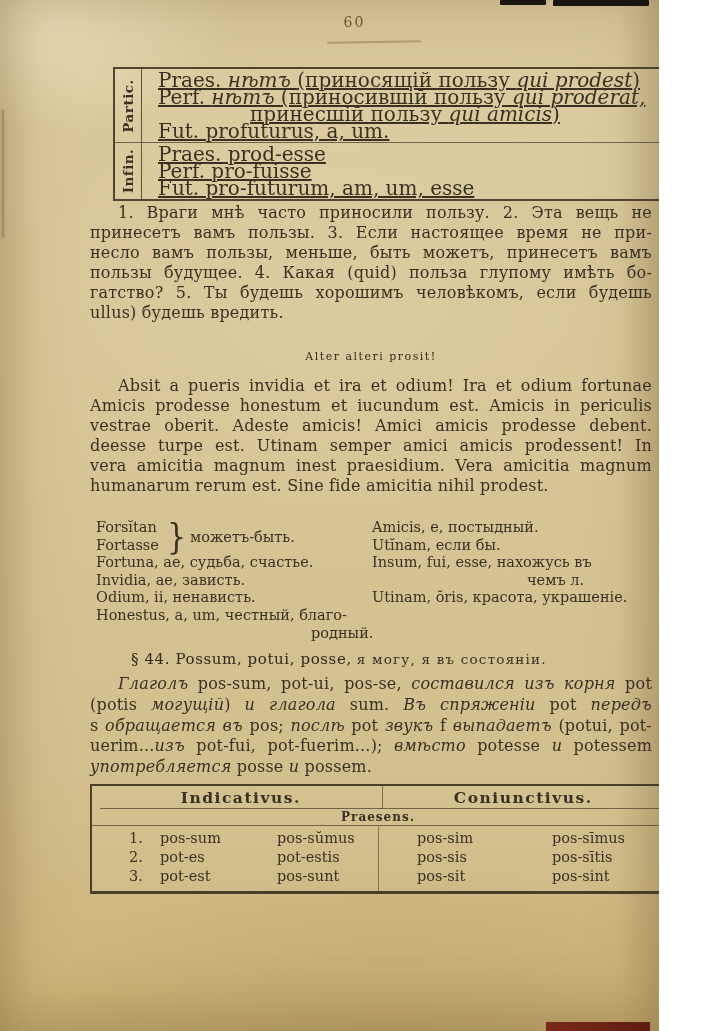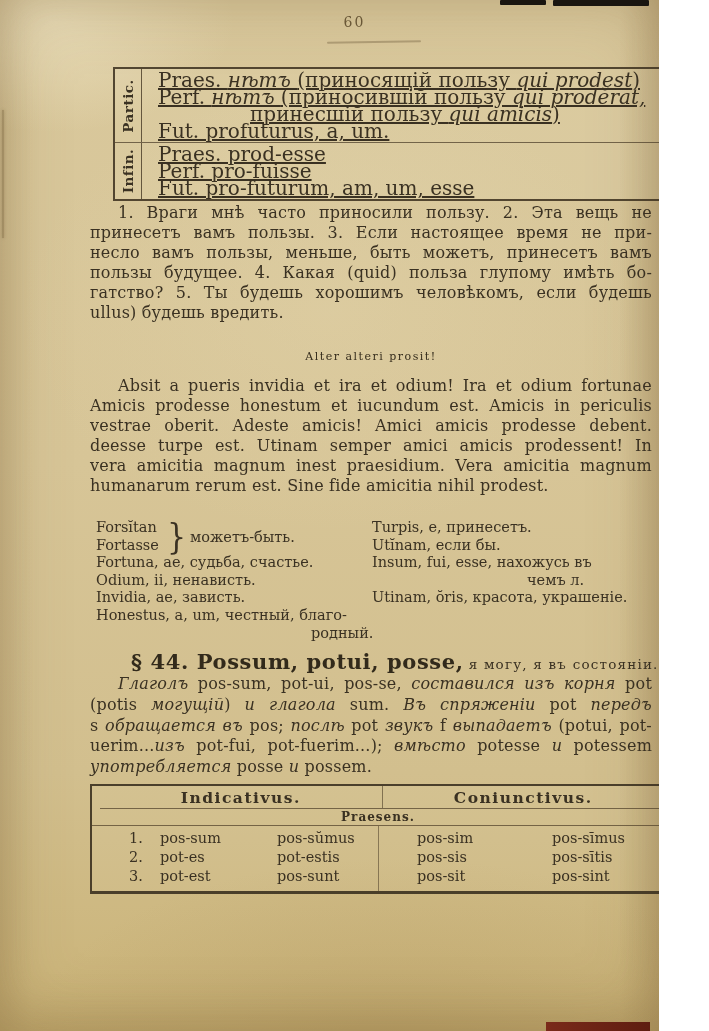--- a/index.html
+++ b/index.html
@@ -46,21 +46,21 @@
   .vcol-right{margin-left:2px;flex:1;}
   .vpair{display:flex;align-items:center;}
   .vwords div{line-height:17.6px;}
   .vbrace{font-size:30px;font-weight:200;margin:0 4px 0 8px;transform:scaleY(1.15);}
   .vdef{padding-top:2px;}
   .vitem{}
   .vitem.hang2{padding-left:215px;}
   .vitem.hang-r{padding-left:155px;}
   
   .sec44-head{position:absolute;left:131px;top:649px;white-space:nowrap;}
-  .sec44-head .shb{font-weight:bold;font-size:21px;letter-spacing:.6px;color:#322a1b;}
+  .sec44-head .shb{font-weight:normal;font-size:15px;letter-spacing:.6px;color:#322a1b;}
   .sec44-head .shr{font-size:13.5px;letter-spacing:1.2px;margin-top:32px;}
   .sec44-para{top:674px;line-height:20.8px;}
   
   .ctable{position:absolute;left:90px;top:784px;width:572px;border:2px solid rgba(55,44,28,.88);border-bottom-width:3px;background:rgba(255,250,230,.05);}
   .chead{display:flex;border-bottom:1px solid rgba(75,60,38,.7);margin-left:8px;}
   .chead .hcell{flex:1;text-align:center;font-weight:bold;font-size:15.5px;letter-spacing:1.5px;padding:2px 0 1px;}
   .chead .hcell:first-child{border-right:1px solid rgba(75,60,38,.6);}
   .csub{text-align:center;font-weight:bold;font-size:12px;letter-spacing:1px;padding:1px 0;border-bottom:1px solid rgba(75,60,38,.7);}
   .cbody{position:relative;padding:3px 0 5px 37px;}
   .cdiv{position:absolute;left:50%;top:0;bottom:0;width:1px;background:rgba(75,60,38,.55);}
@@ -129,27 +129,27 @@
     <div class="vcol-left">
       <div class="vpair">
         <div class="vwords">
           <div>Forsĭtan</div>
           <div>Fortasse</div>
         </div>
         <div class="vbrace">}</div>
         <div class="vdef">можетъ-быть.</div>
       </div>
       <div class="vitem">Fortuna, ae, судьба, счастье.</div>
+      <div class="vitem">Invidia, ae, зависть.</div>
       <div class="vitem">Odium, ii, ненависть.</div>
-      <div class="vitem">Invidia, ae, зависть.</div>
       <div class="vitem">Honestus, a, um, честный, благо-</div>
       <div class="vitem hang2">родный.</div>
     </div>
     <div class="vcol-right">
-      <div class="vitem">Turpis, e, принесетъ.</div>
+      <div class="vitem">Amicis, e, постыдный.</div>
       <div class="vitem">Utĭnam, если бы.</div>
       <div class="vitem">Insum, fui, esse, нахожусь въ</div>
       <div class="vitem hang-r">чемъ л.</div>
       <div class="vitem">Utinam, ŏris, красота, украшеніе.</div>
     </div>
   </div>
 
   <div class="sec44-head">
     <span class="shb">§ 44. Possum, potui, posse,</span>
     <span class="shr">я могу, я въ состояніи.</span>

